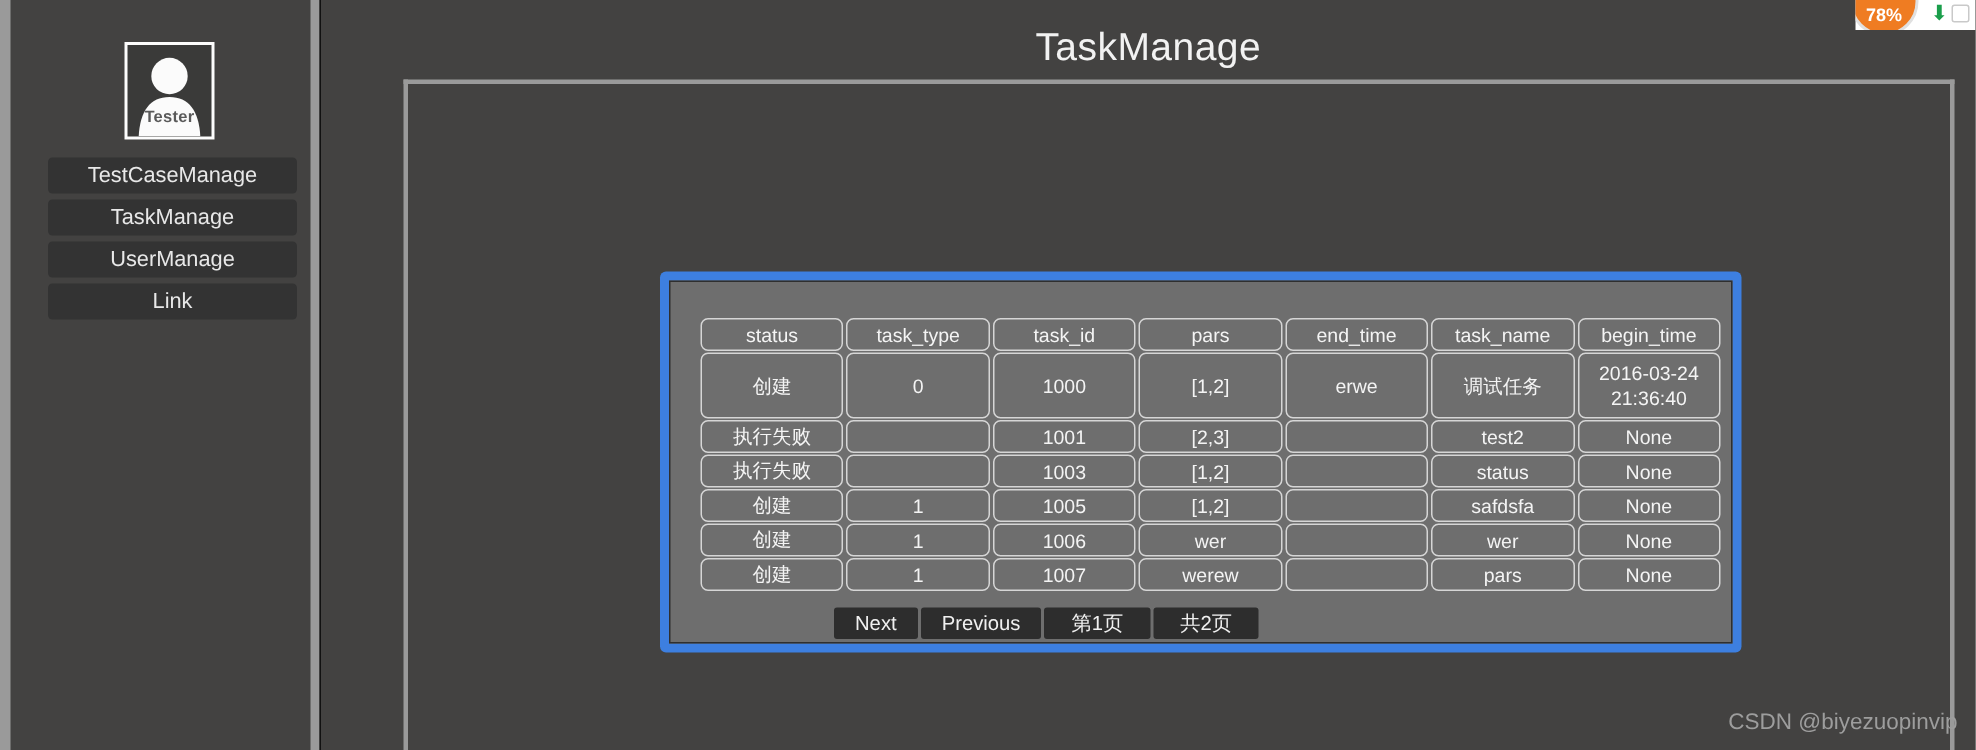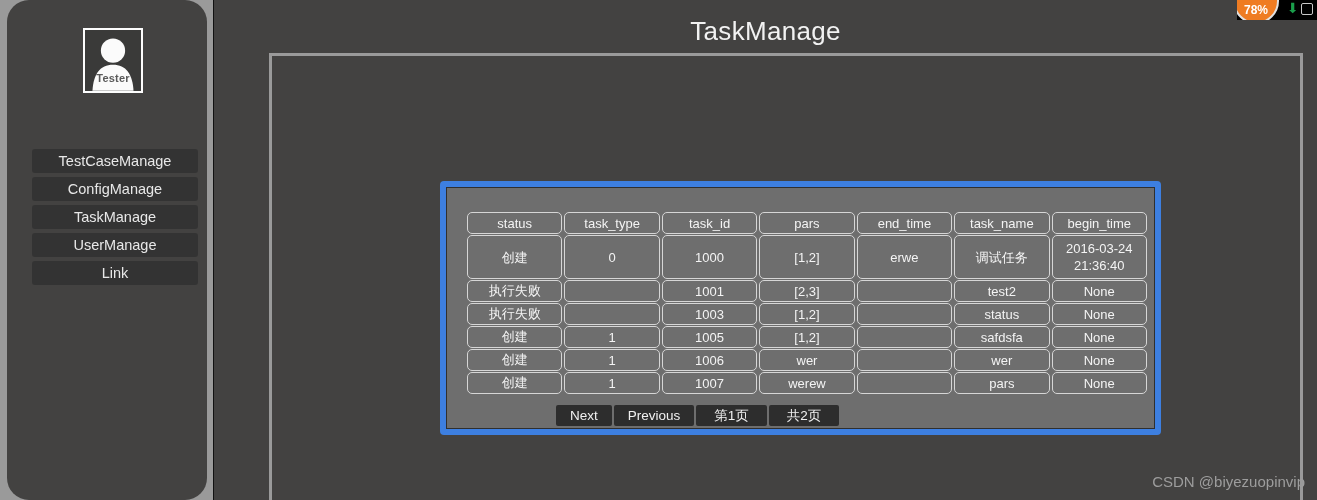--- a/index.html
+++ b/index.html
@@ -19,21 +19,20 @@
   }
 
   
   #sidebar {
     position: absolute;
     left: 7px;
     top: 0;
     width: 200px;
     height: 500px;
     background: #434241;
-    border-radius: 22px;
   }
 
   #avatar-wrap {
     position: absolute;
     left: 76px;
     top: 28px;
     width: 60px;
     height: 65px;
     background: #3a3a39;
     border: 2px solid #fdfdfd;
@@ -43,21 +42,21 @@
     position: absolute;
     left: 0; right: 0;
     bottom: 7px;
     text-align: center;
     font-size: 11px;
     font-weight: bold;
     color: #5a5a5a;
     letter-spacing: .2px;
   }
 
-  #nav { position: absolute; left: 25px; top: 105px; width: 166px; margin-top: 44px; }
+  #nav { position: absolute; left: 25px; top: 105px; width: 166px; }
   .nav-btn {
     display: block;
     width: 166px;
     height: 24px;
     line-height: 24px;
     margin-bottom: 4px;
     background: #333333;
     border: none;
     border-radius: 3px;
     color: #e8e8e8;
@@ -174,21 +173,21 @@
     color: #9d9d9d;
   }
 
   
   #chrome-strip {
     position: absolute;
     right: 0;
     top: 0;
     width: 80px;
     height: 20px;
-    background: #000000;
+    background: #ffffff;
     overflow: hidden;
   }
   #dl-badge {
     position: absolute;
     left: -4px;
     top: -22px;
     width: 46px;
     height: 46px;
     border-radius: 50%;
     background: #ef7c22;
@@ -227,21 +226,20 @@
     <div id="avatar-wrap">
       <svg id="avatar-svg" viewBox="0 0 60 65">
         <circle cx="30" cy="22" r="13" fill="#fbfbfb"></circle>
         <path d="M30 37 C16 37 9 47 8 65 L52 65 C51 47 44 37 30 37 Z" fill="#fbfbfb"></path>
       </svg>
       <div id="avatar-label">Tester</div>
     </div>
 
     <div id="nav">
       <button class="nav-btn">TestCaseManage</button>
-      <button class="nav-btn">ConfigManage</button>
       <button class="nav-btn">TaskManage</button>
       <button class="nav-btn">UserManage</button>
       <button class="nav-btn">Link</button>
     </div>
 
   </div>
 
   <div id="main">
 
     <div id="app-title">TaskManage</div>

